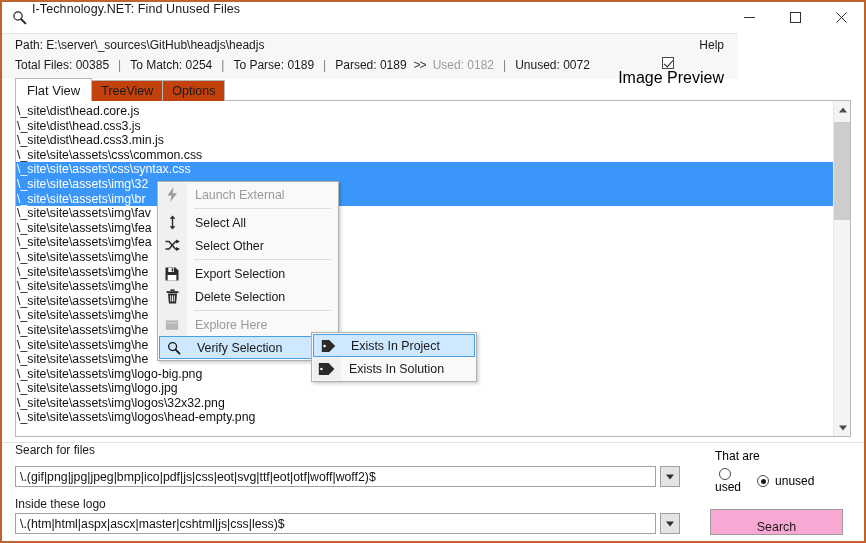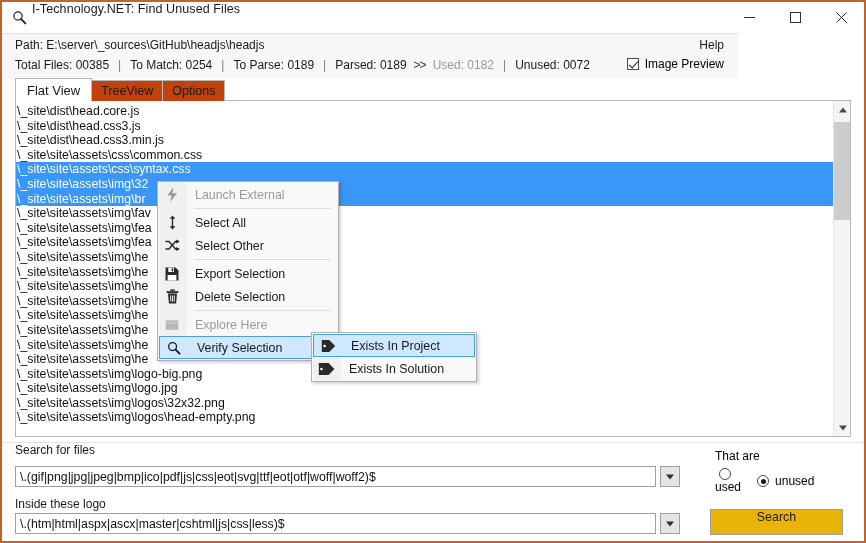--- a/index.html
+++ b/index.html
@@ -103,22 +103,23 @@
   .sep {
     color: #808080;
     padding: 0 9px;
   }
   .arrows { color: #3a3a3a; padding: 0 7px; letter-spacing: -1px;}
   #image-preview-wrap {
     position: absolute;
     right: 14px; top: 23px;
     display: flex;
     align-items: center;
-    font-size: 12px;
+    font-size: 16px;
     white-space: nowrap;
+    flex-direction: column;
   }
   .chk-box {
     width: 12px; height: 12px;
     border: 1px solid #4a4a4a;
     background: #fff;
     margin-right: 6px;
     position: relative;
     box-sizing: border-box;
   }
   .chk-box.checked::after {
@@ -363,24 +364,24 @@
     left: 2.5px; top: 2.5px;
     width: 5px; height: 5px;
     border-radius: 50%;
     background: #1a1a1a;
   }
   #search-button {
     position: absolute;
     left: 708px; top: 507px;
     width: 133px; height: 26px;
     border: 1px solid #9c9c9c;
-    background: #eab308;
-    box-sizing: border-box;
-    display: flex;
-    align-items: flex-start;
+    background: #f9a8d4;
+    box-sizing: border-box;
+    display: flex;
+    align-items: flex-end;
     justify-content: center;
     font-size: 12.4px;
     color: #1a1a1a;
     font-family: "Liberation Sans", sans-serif;
   }
 </style>
 </head>
 <body>
 
 <div id="app-window">

